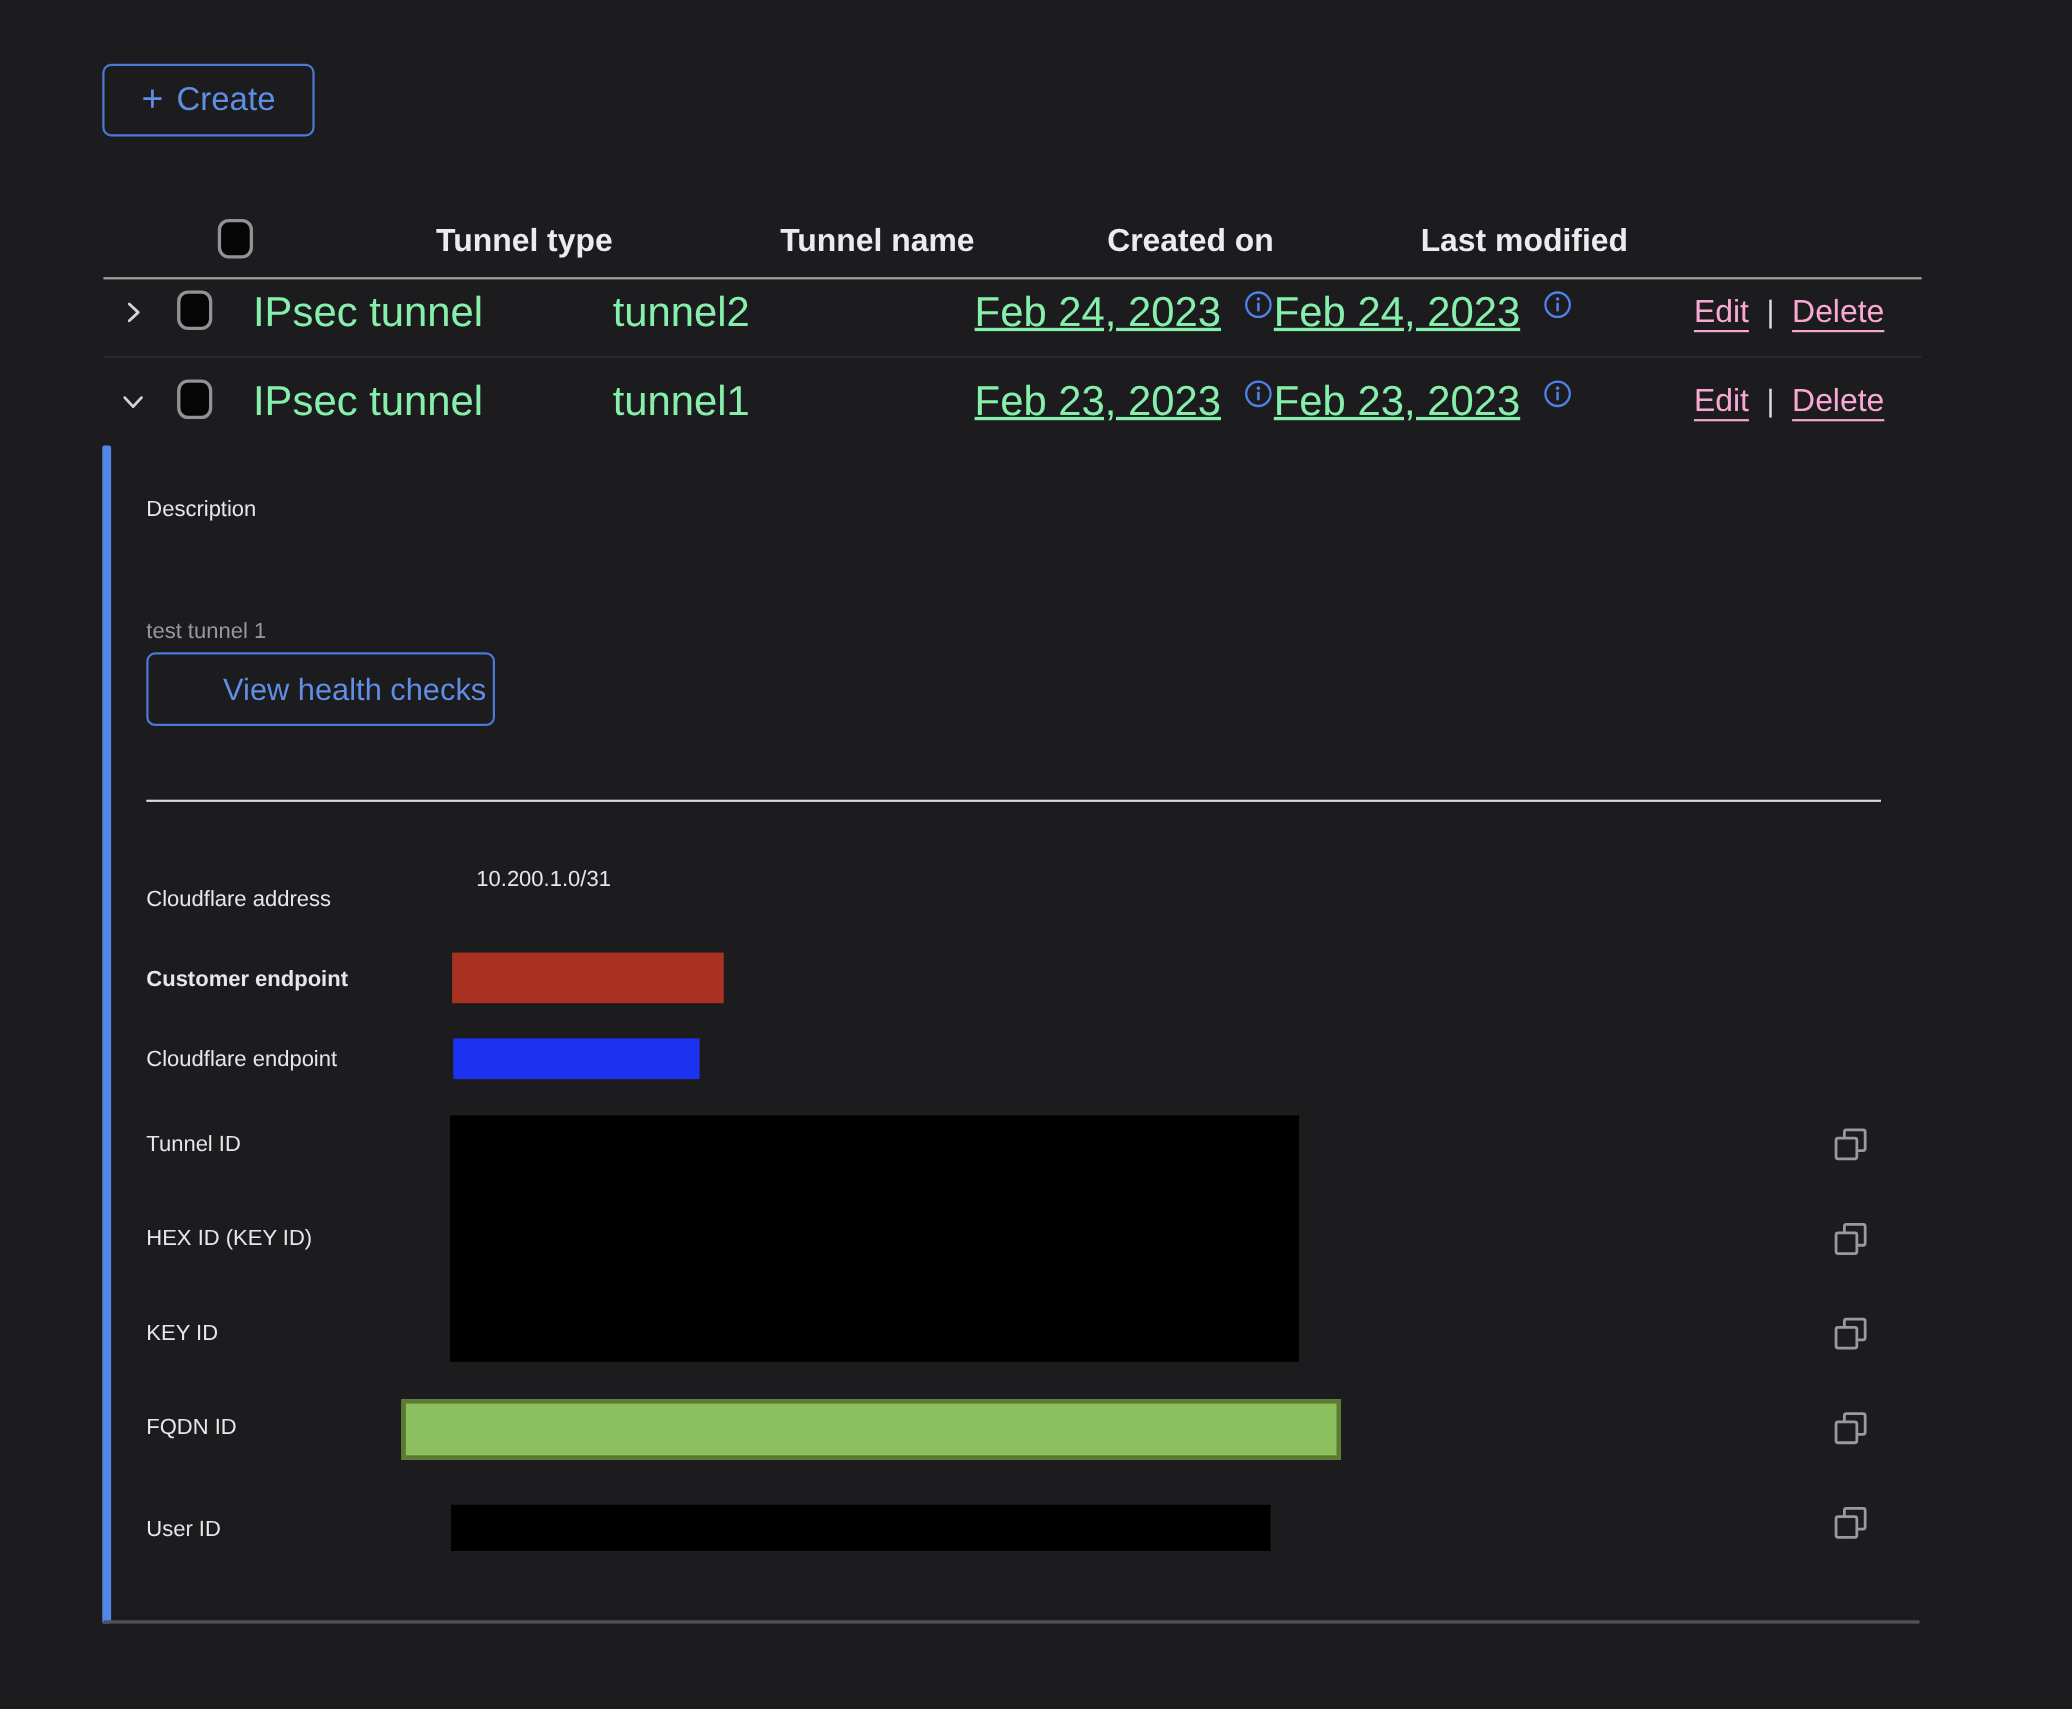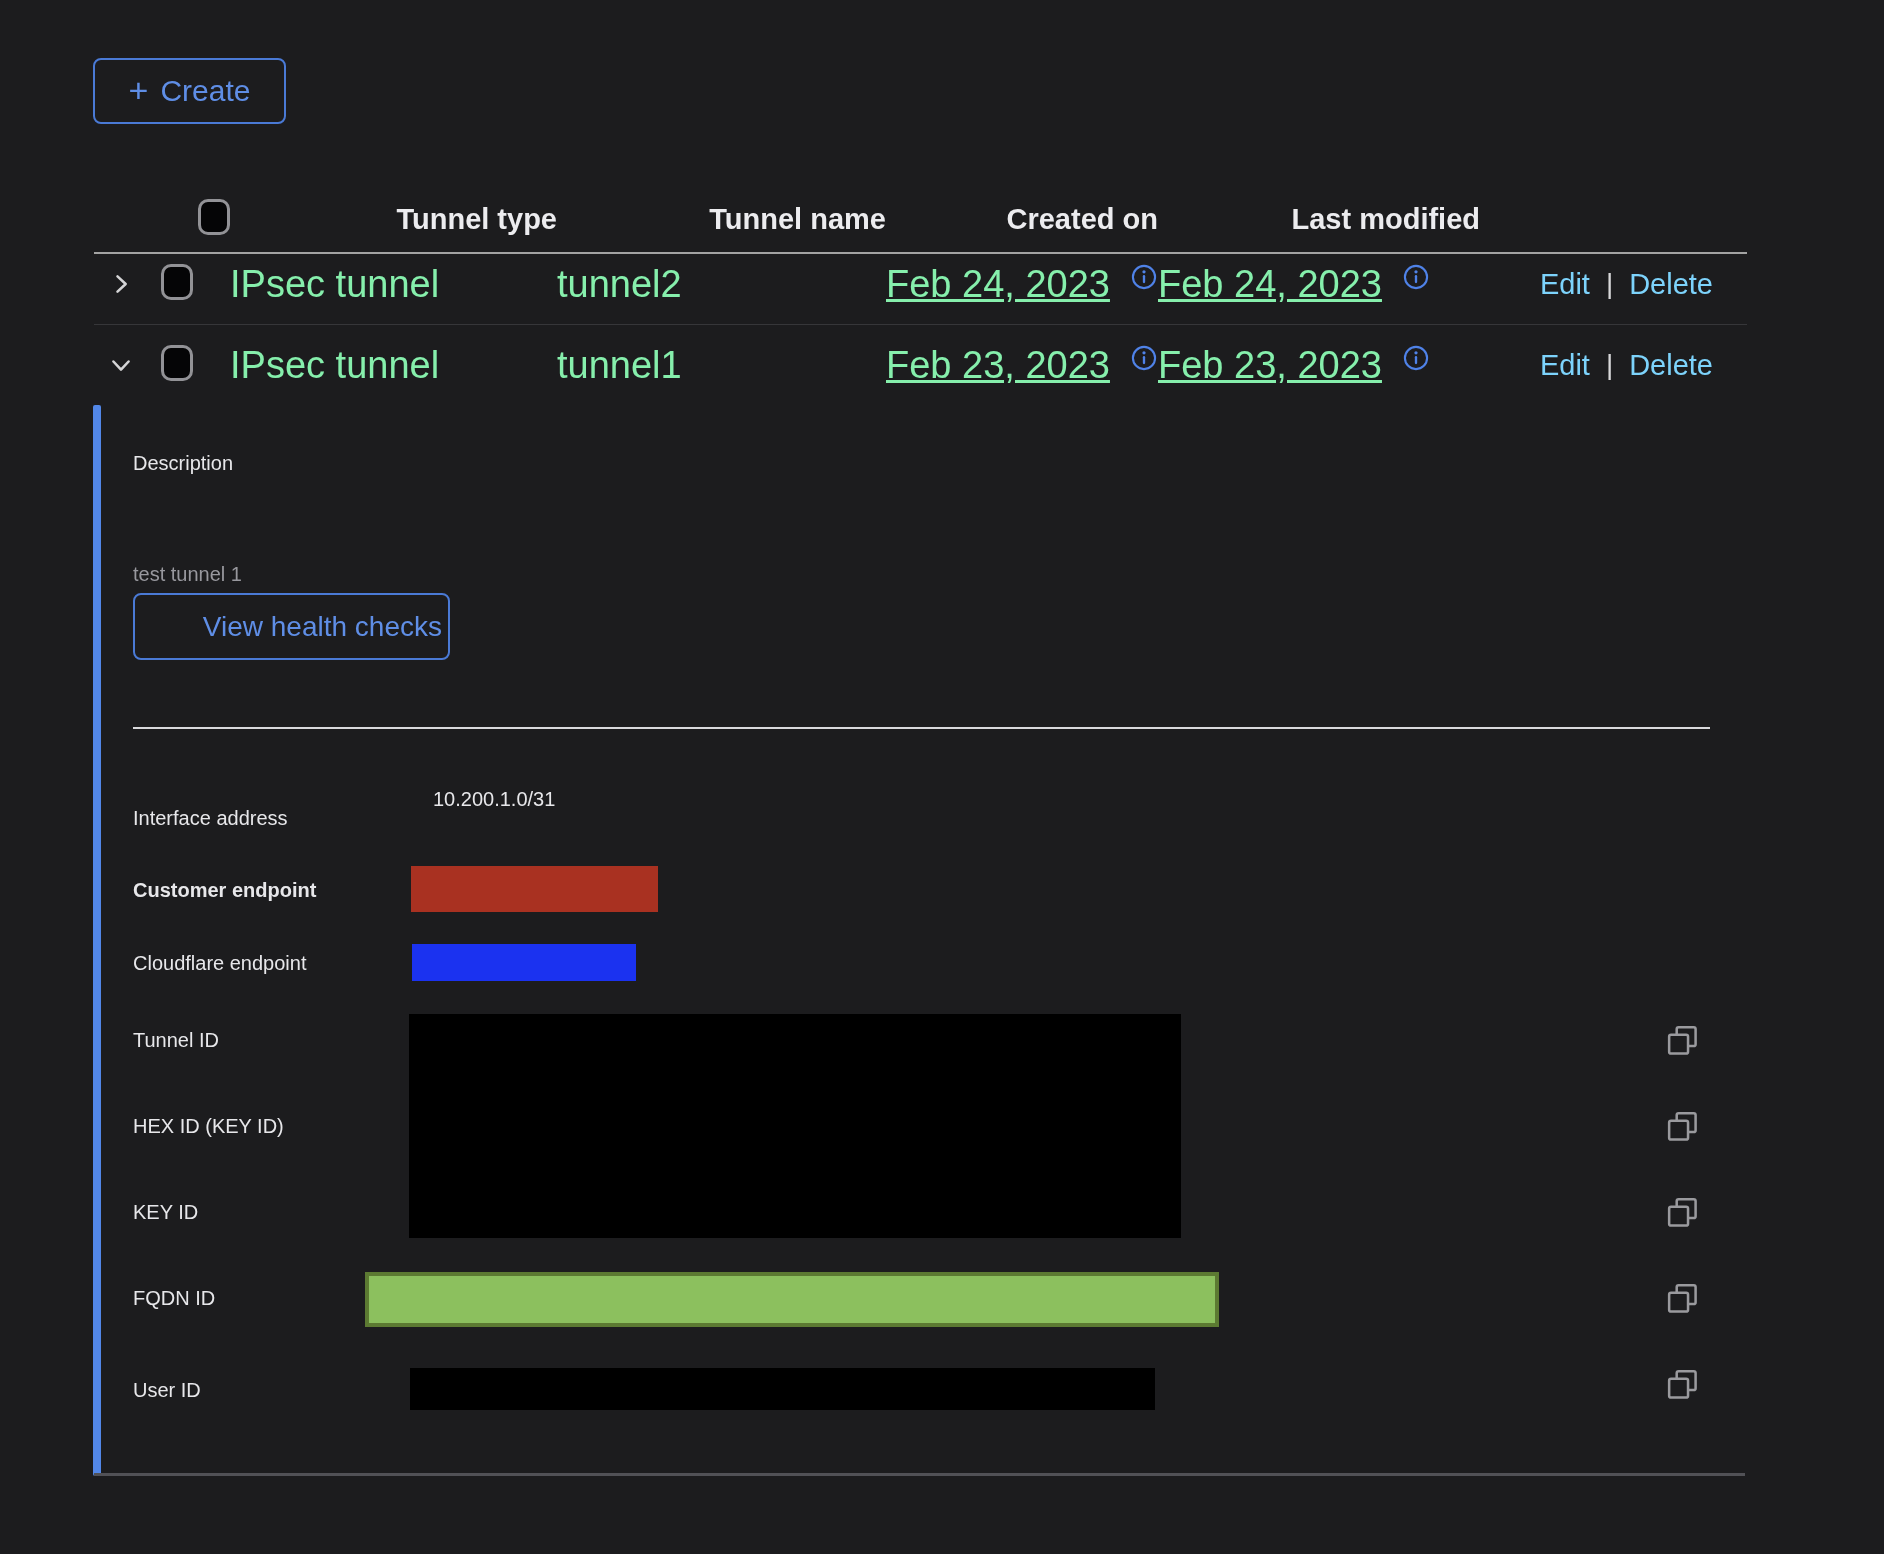--- a/index.html
+++ b/index.html
@@ -54,22 +54,23 @@
     border: 3px solid #929296;
     border-radius: 10px;
     display: inline-block;
     cursor: pointer;
   }
 
   .chev { display: inline-flex; cursor: pointer; }
   .icon-info { display: inline-flex; cursor: pointer; }
 
   .link {
-    color: #7dd3fc;
+    color: #f9a8d4;
     font-size: 29px;
+    text-decoration: underline;
     text-decoration-thickness: 2px;
     text-underline-offset: 7px;
     cursor: pointer;
   }
   .pipe { color: #d8d8da; font-size: 28px; }
 
   
   .accent-bar {
     position: absolute;
     left: 93px; top: 405px;
@@ -230,21 +231,21 @@
 
   <div class="p-label" style="left:133px; top:446px;">Description</div>
   <div class="p-label p-muted" style="left:133px; top:557px;">test tunnel 1</div>
 
   <button class="health-btn">
     <span>View health checks</span>
   </button>
 
   <div class="panel-divider"></div>
 
-  <div class="p-label" style="left:133px; top:801px;">Interface address</div>
+  <div class="p-label" style="left:133px; top:801px;">Cloudflare address</div>
   <div class="p-label" style="left:433px; top:782px;">10.200.1.0/31</div>
 
   <div class="p-label" style="left:133px; top:873px;font-weight:bold;">Customer endpoint</div>
   <div class="redact redact-red"></div>
 
   <div class="p-label" style="left:133px; top:946px;">Cloudflare endpoint</div>
   <div class="redact redact-blue"></div>
 
   <div class="p-label" style="left:133px; top:1023px;">Tunnel ID</div>
   <div class="p-label" style="left:133px; top:1109px;">HEX ID (KEY ID)</div>

